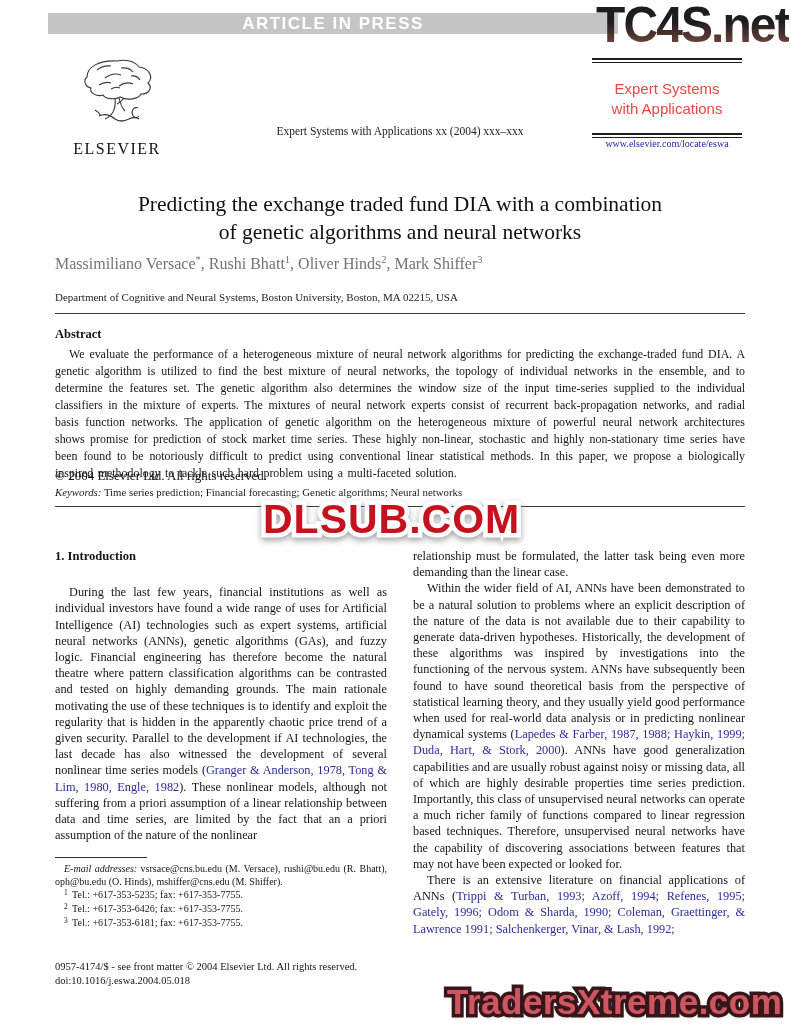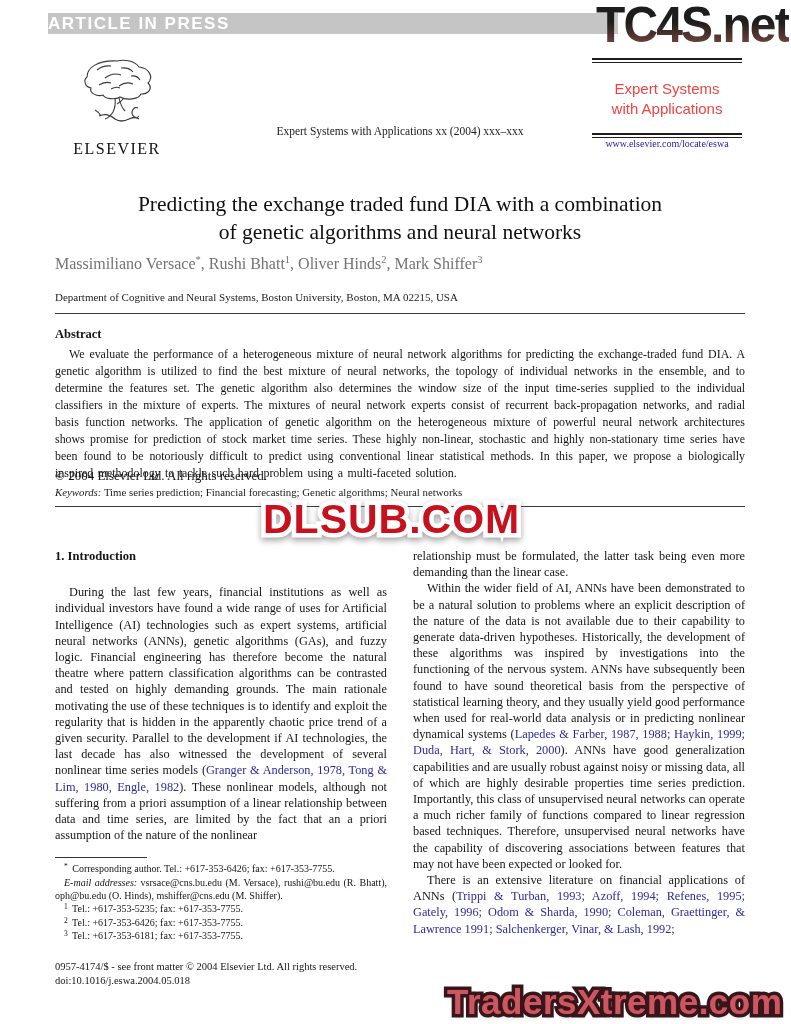--- a/index.html
+++ b/index.html
@@ -8,21 +8,21 @@
   }
   *{margin:0;padding:0;box-sizing:border-box;}
   html,body{background:#888;}
   .page{
     position:relative;width:791px;height:1024px;background:#ffffff;margin:0 auto;
     font-family:"Liberation Serif", serif;color:#151515;overflow:hidden;
   }
   
   .banner{
     position:absolute;left:48px;top:13px;width:570px;height:21px;
-    background:var(--banner-gray);display:flex;align-items:center;justify-content:flex-start;
+    background:var(--banner-gray);display:flex;align-items:center;justify-content:center;
     font-family:"Liberation Sans", sans-serif;font-weight:bold;font-size:17px;
     letter-spacing:1.5px;color:#ffffff;
   }
   .tc4s{
     position:absolute;right:2px;top:-4px;
     font-family:"Liberation Sans", sans-serif;font-weight:900;font-size:50px;letter-spacing:-2px;
     background:linear-gradient(180deg,var(--tc4s-dark) 45%,var(--tc4s-red) 100%);
     -webkit-background-clip:text;background-clip:text;color:transparent;
     transform:scaleX(0.96);transform-origin:right;
   }
@@ -164,21 +164,20 @@
 
   <div class="rule rule2"></div>
 
   <div class="dlsub" data-text="DLSUB.COM">DLSUB.COM</div>
 
   <div class="col col-left">
     <div class="sec-head">1. Introduction</div>
     <p class="ind"><span>During the last few years, financial institutions as well as individual investors have found a wide range of uses for Artificial Intelligence (AI) technologies such as expert systems, artificial neural networks (ANNs), genetic algorithms (GAs), and fuzzy logic. Financial engineering has therefore become the natural theatre where pattern classification algorithms can be contrasted and tested on highly demanding grounds. The main rationale motivating the use of these techniques is to identify and exploit the regularity that is hidden in the apparently chaotic price trend of a given security. Parallel to the development if AI technologies, the last decade has also witnessed the development of several nonlinear time series models (</span><span class="cite">Granger &amp; Anderson, 1978, Tong &amp; Lim, 1980, Engle, 1982</span><span>). These nonlinear models, although not suffering from a priori assumption of a linear relationship between data and time series, are limited by the fact that an a priori assumption of the nature of the nonlinear</span></p>
     <div class="fnsep"></div>
     <div class="footnotes">
-      <p class="fn ind"><span class="fnsup">*</span><span> Corresponding author. Tel.: +617-353-6426; fax: +617-353-7755.</span></p>
       <p class="fn ind"><span class="ital">E-mail addresses:</span><span> vsrsace@cns.bu.edu (M. Versace), rushi@bu.edu (R. Bhatt), oph@bu.edu (O. Hinds), mshiffer@cns.edu (M. Shiffer).</span></p>
       <p class="fn ind"><span class="fnsup">1</span><span> Tel.: +617-353-5235; fax: +617-353-7755.</span></p>
       <p class="fn ind"><span class="fnsup">2</span><span> Tel.: +617-353-6426; fax: +617-353-7755.</span></p>
       <p class="fn ind"><span class="fnsup">3</span><span> Tel.: +617-353-6181; fax: +617-353-7755.</span></p>
     </div>
   </div>
 
   <div class="col col-right">
     <p><span>relationship must be formulated, the latter task being even more demanding than the linear case.</span></p>
     <p class="ind"><span>Within the wider field of AI, ANNs have been demonstrated to be a natural solution to problems where an explicit description of the nature of the data is not available due to their capability to generate data-driven hypotheses. Historically, the development of these algorithms was inspired by investigations into the functioning of the nervous system. ANNs have subsequently been found to have sound theoretical basis from the perspective of statistical learning theory, and they usually yield good performance when used for real-world data analysis or in predicting nonlinear dynamical systems (</span><span class="cite">Lapedes &amp; Farber, 1987, 1988; Haykin, 1999; Duda, Hart, &amp; Stork, 2000</span><span>). ANNs have good generalization capabilities and are usually robust against noisy or missing data, all of which are highly desirable properties time series prediction. Importantly, this class of unsupervised neural networks can operate a much richer family of functions compared to linear regression based techniques. Therefore, unsupervised neural networks have the capability of discovering associations between features that may not have been expected or looked for.</span></p>

